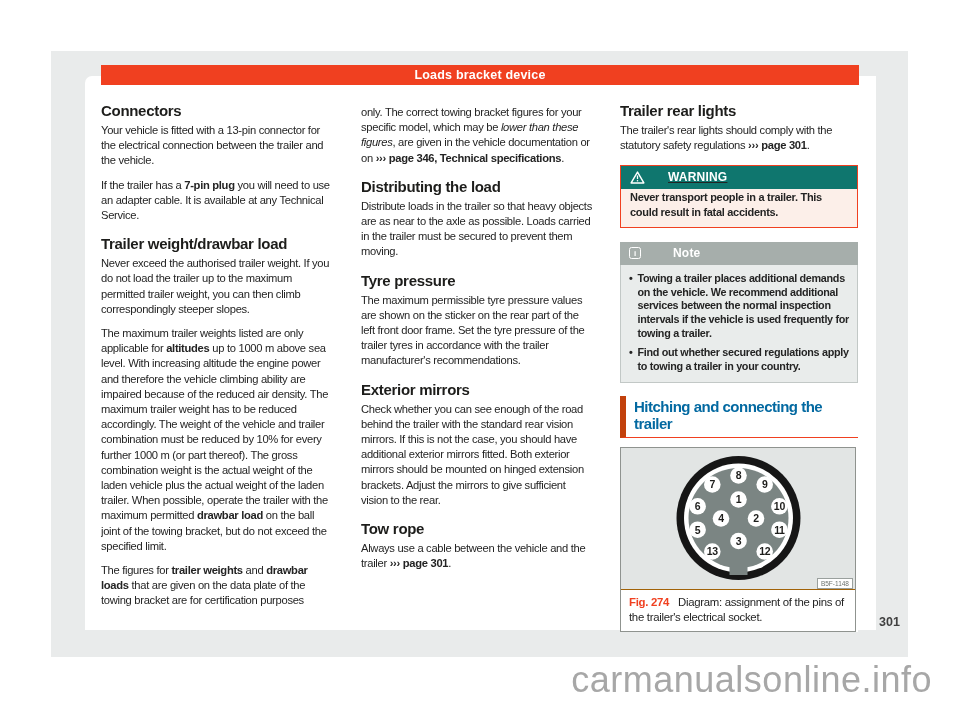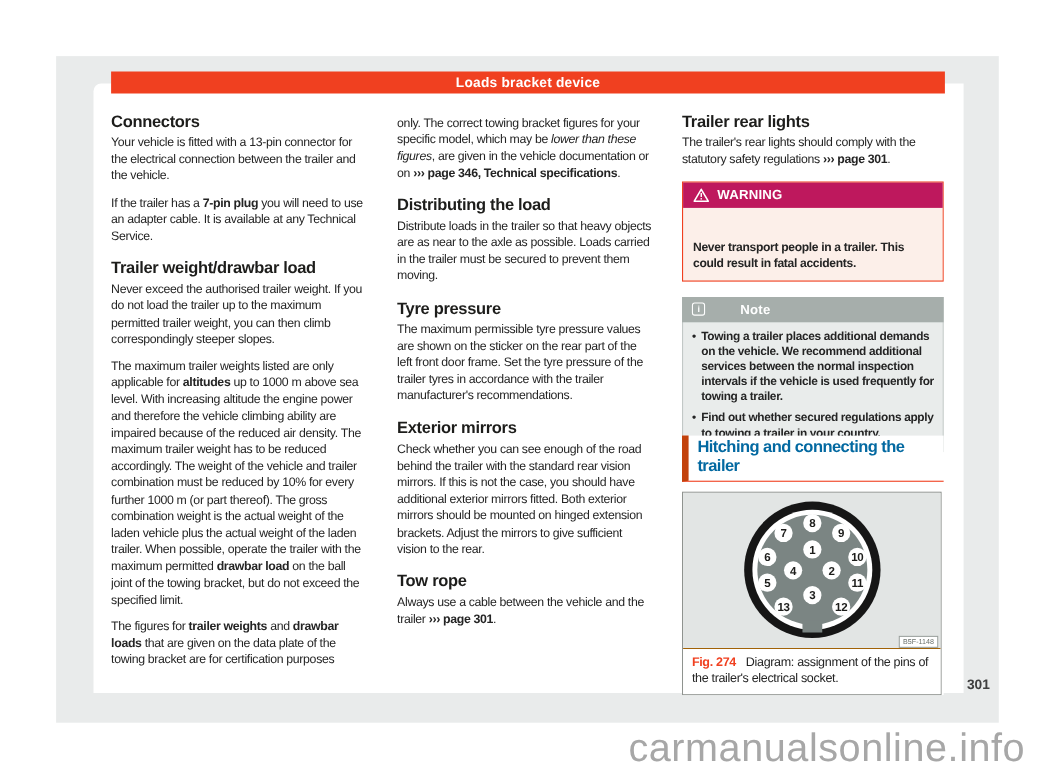--- a/index.html
+++ b/index.html
@@ -17,23 +17,23 @@
   .col2{left:361px;width:233px;padding-top:5px;}
   .col3{left:620px;width:238px;}
   .col p{margin:0 0 9px 0;}
   .col h3{font-size:15px;line-height:15px;font-weight:bold;color:#1d1d1b;margin:13px 0 5px 0;letter-spacing:-0.3px;}
   .col h3:first-child{margin-top:3px;}
   .b{font-weight:bold;}
   .i{font-style:italic;}
 
   
   .warnbox{border:1.5px solid #f04020;background:#fcefe9;margin-top:12px;}
-  .warnhead{background:#be185d;height:23px;display:flex;align-items:center;gap:7px;padding:0 9px;}
+  .warnhead{background:#0f766e;height:23px;display:flex;align-items:center;gap:23px;padding:0 9px;text-decoration:underline;}
   .warnhead span{color:#fff;font-weight:bold;font-size:12px;letter-spacing:0.2px;}
-  .warnbody{padding:1px 9px 8px 9px;font-weight:bold;font-size:11px;line-height:14.2px;color:#242424;margin-top:28px;}
+  .warnbody{padding:1px 9px 8px 9px;font-weight:bold;font-size:11px;line-height:14.2px;color:#242424;}
 
   
   .notebox{margin-top:14px;background:#e9eceb;border:1px solid #c2c8c6;}
   .notehead{background:#a6aeab;height:23px;display:flex;align-items:center;gap:8px;padding:0 9px;margin:-1px -1px 0 -1px;}
   .notehead .ttl{color:#fff;font-weight:bold;font-size:12px;letter-spacing:0.2px;padding-left:24px;}
   .noteicon{width:10px;height:10px;border:1.5px solid #fff;border-radius:2.5px;color:#fff;
             display:flex;align-items:center;justify-content:center;font-size:8px;font-weight:bold;font-style:normal;}
   .notebody{padding:7px 8px 9px 8px;font-weight:bold;font-size:10.8px;line-height:13.8px;}
   .bullet{display:flex;gap:5px;margin-bottom:5px;}
   .bullet:last-child{margin-bottom:0;}

